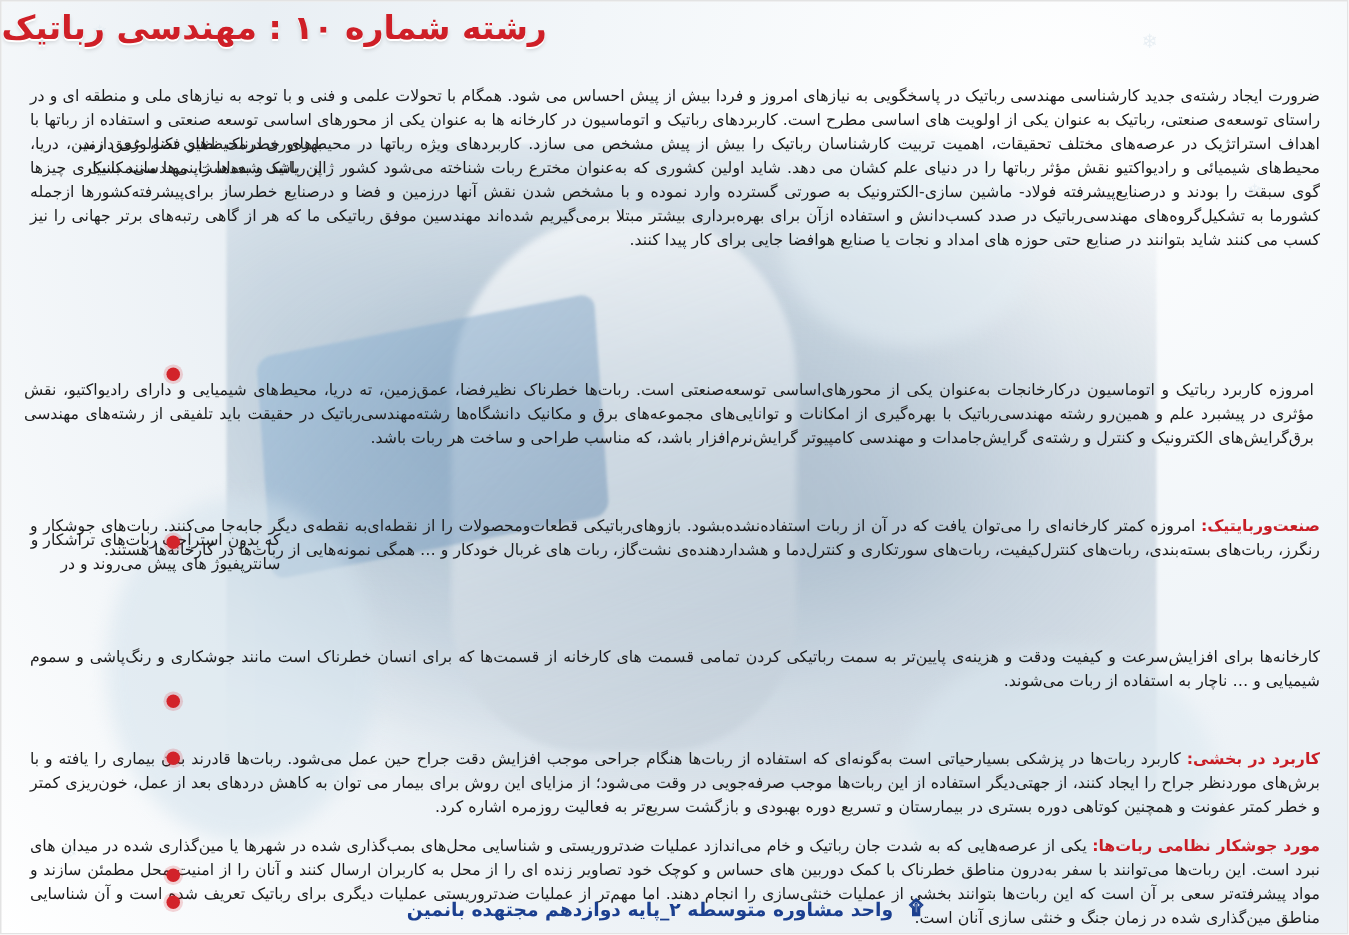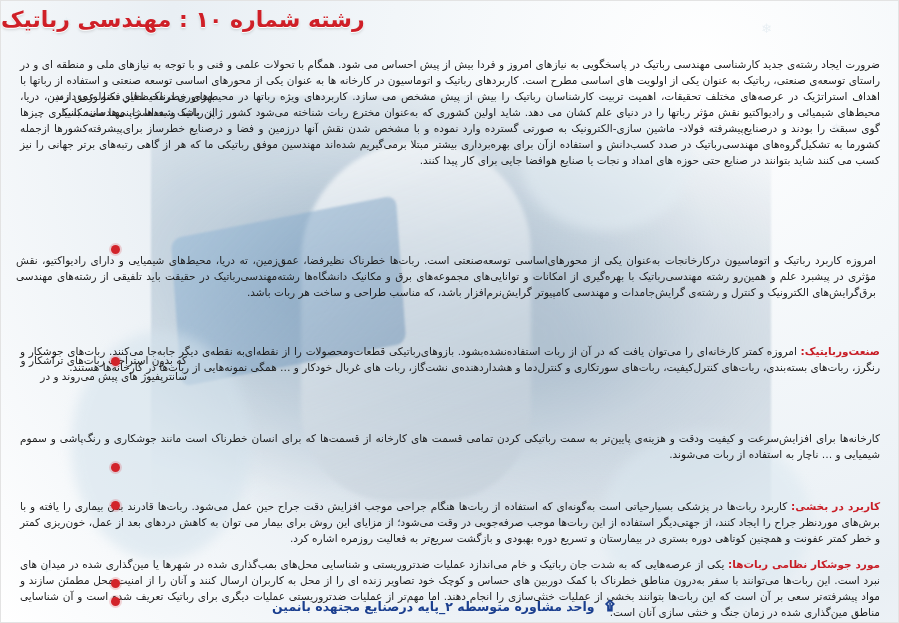--- a/index.html
+++ b/index.html
@@ -172,16 +172,16 @@
 
   <div class="bullet b1"></div>
   <div class="bullet b2"></div>
   <div class="bullet b3"></div>
   <div class="bullet b4"></div>
   <div class="bullet b5"></div>
   <div class="bullet b6"></div>
 
   <div class="footer">
     <span class="logo">۩</span>
-    <span>واحد مشاوره متوسطه ۲_پایه درصنایع مجتهده بانمین</span>
+    <span>واحد مشاوره متوسطه ۲_پایه دوازدهم مجتهده بانمین</span>
   </div>
 
 </div>
 
 </body></html>

